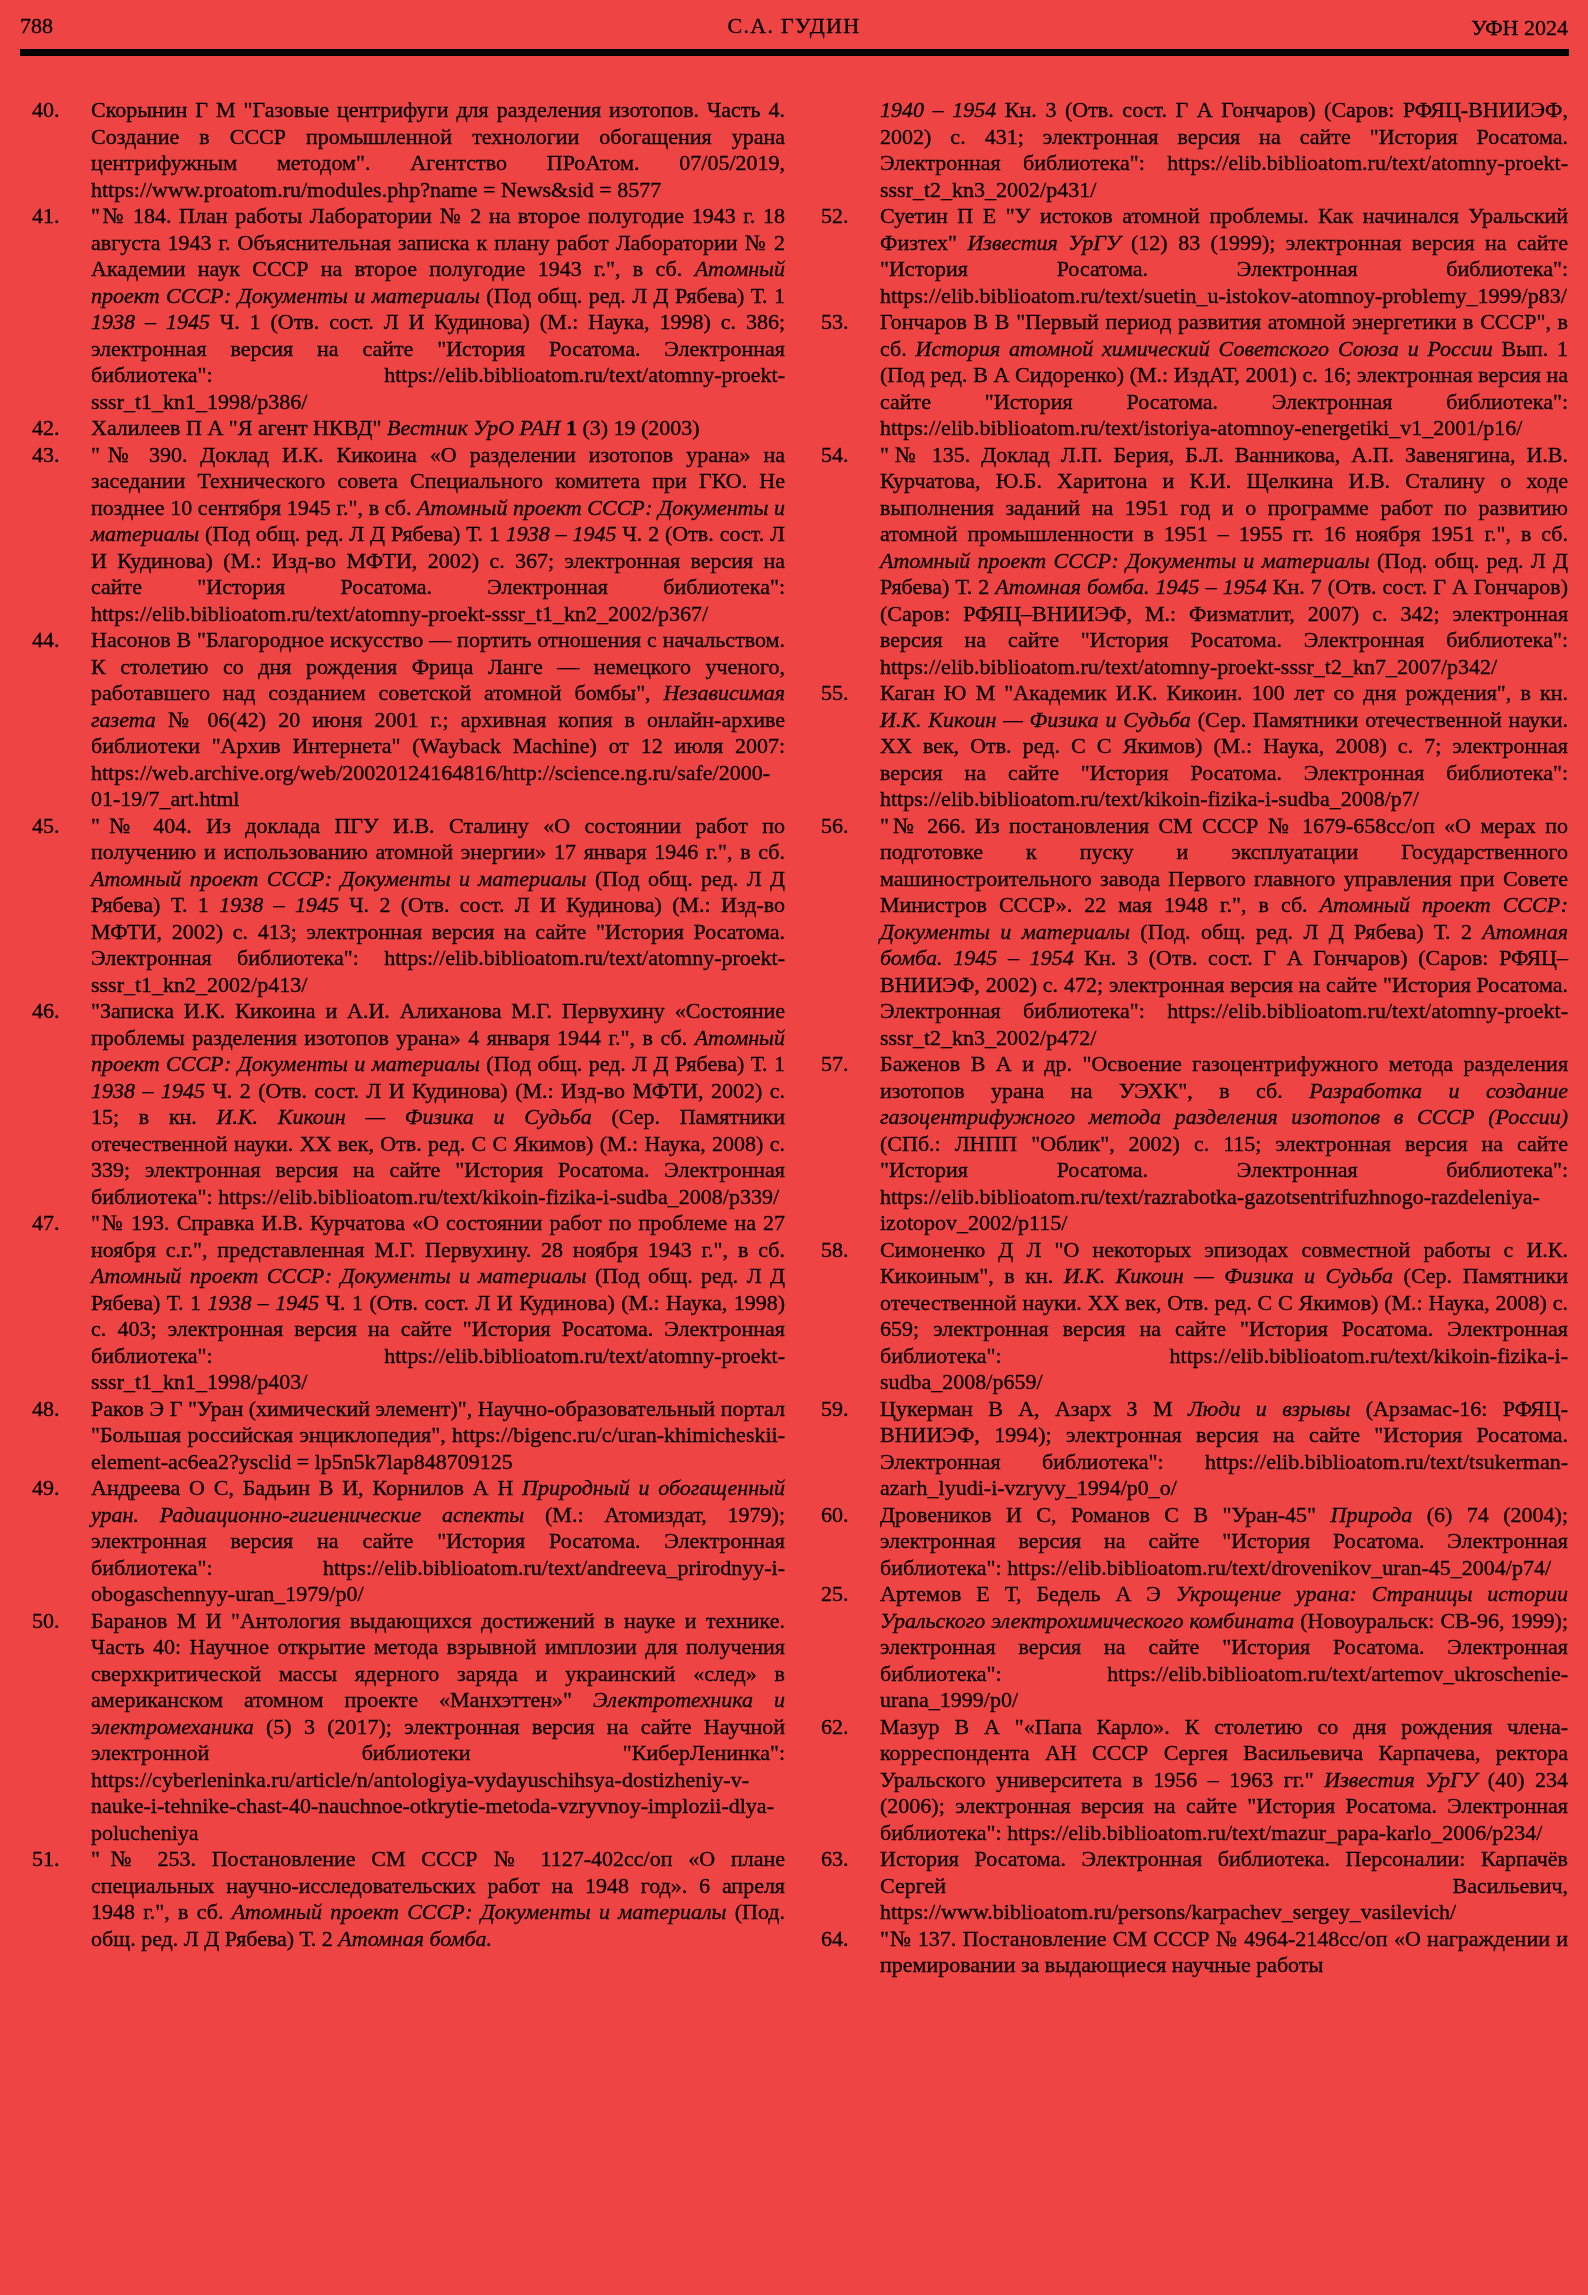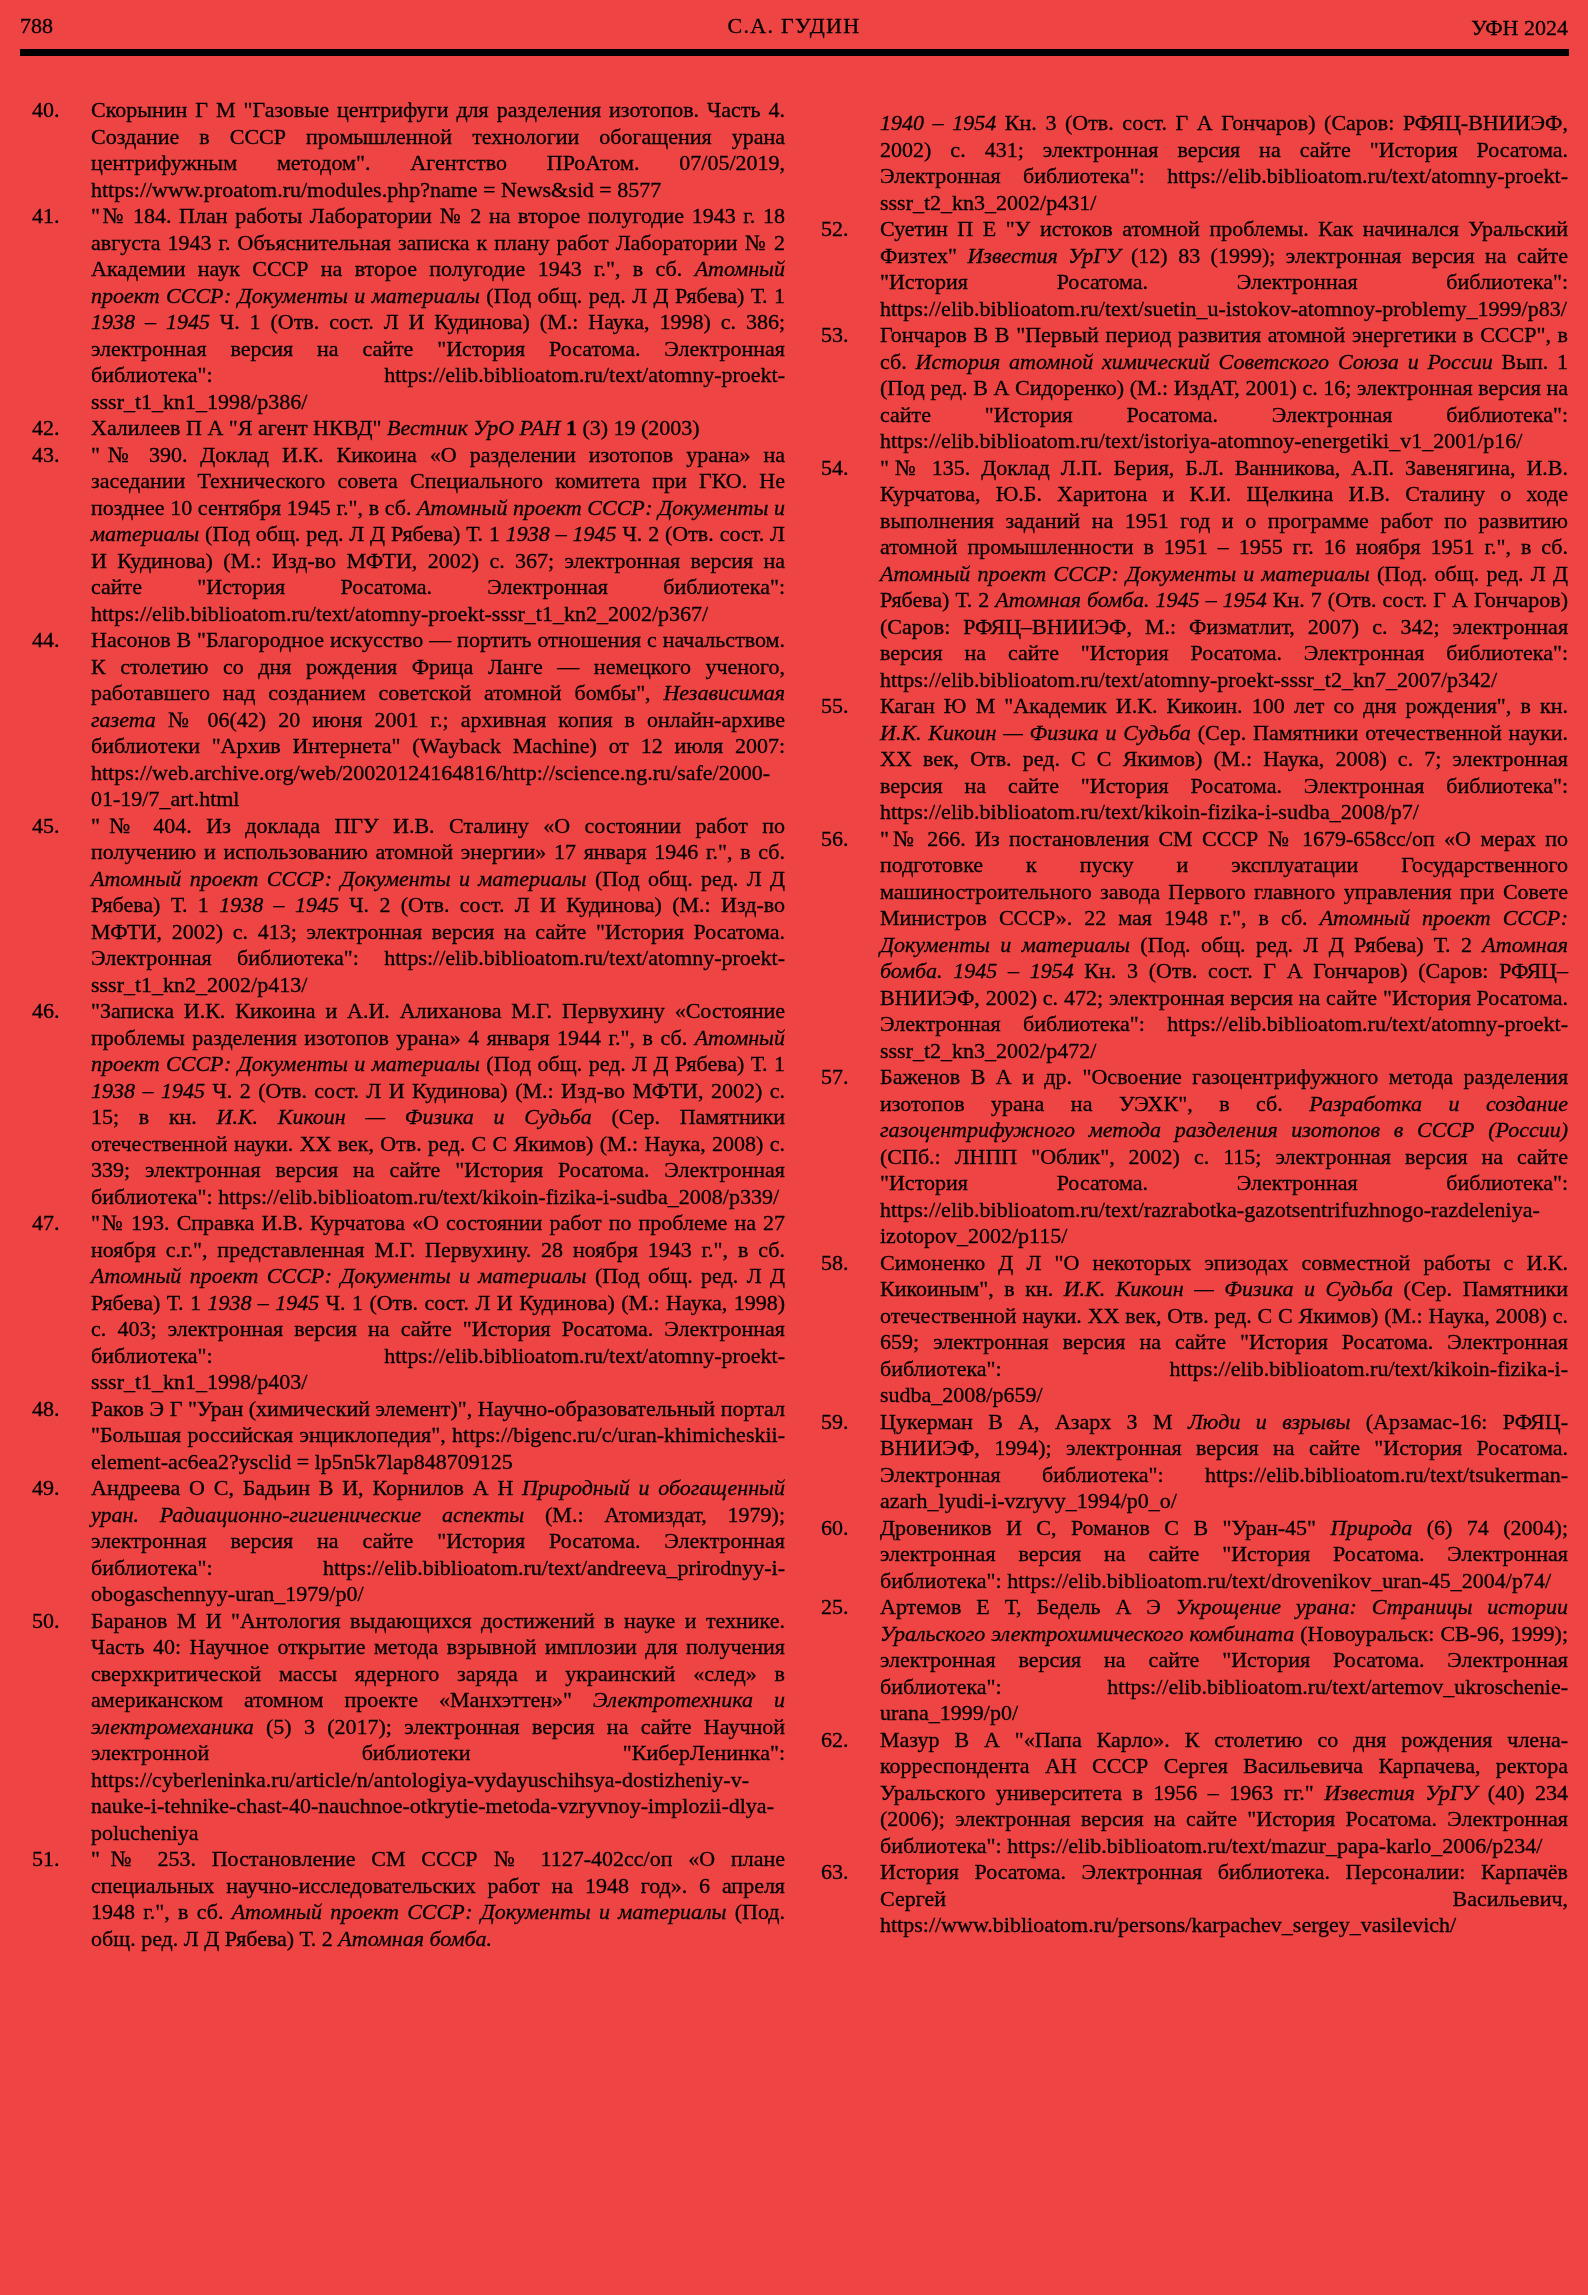--- a/index.html
+++ b/index.html
@@ -33,21 +33,21 @@
     width: 1549px; height: 6.6px;
     background: #000;
   }
   
   .columns {
     position: absolute;
     left: 32px; top: 97px;
     width: 1536px;
     display: flex;
     gap: 36px;
-    align-items: center;
+    align-items: flex-start;
   }
   .col { box-sizing: border-box; }
   .col-left  { width: 753px; }
   .col-right { width: 747px; }
   .ref {
     display: flex;
     align-items: flex-start;
   }
   .ref-num {
     flex: 0 0 59px;
@@ -176,17 +176,21 @@
           <div class="ref-text">Артемов Е Т, Бедель А Э <i>Укрощение урана: Страницы истории Уральского электрохимического комбината</i> (Новоуральск: СВ-96, 1999); электронная версия на сайте "История Росатома. Электронная библиотека": https://elib.biblioatom.ru/text/artemov_ukroschenie-urana_1999/p0/</div>
         </div>
         <div class="ref">
           <span class="ref-num">62.</span>
           <div class="ref-text">Мазур В А "«Папа Карло». К столетию со дня рождения члена-корреспондента АН СССР Сергея Васильевича Карпачева, ректора Уральского университета в 1956 – 1963 гг." <i>Известия УрГУ</i> (40) 234 (2006); электронная версия на сайте "История Росатома. Электронная библиотека": https://elib.biblioatom.ru/text/mazur_papa-karlo_2006/p234/</div>
         </div>
         <div class="ref">
           <span class="ref-num">63.</span>
           <div class="ref-text">История Росатома. Электронная библиотека. Персоналии: Карпачёв Сергей Васильевич, https://www.biblioatom.ru/persons/karpachev_sergey_vasilevich/</div>
         </div>
+        <div class="ref">
+          <span class="ref-num">64.</span>
+          <div class="ref-text">"№ 137. Постановление СМ СССР № 4964-2148сс/оп «О награждении и премировании за выдающиеся научные работы</div>
+        </div>
       </div>
   </div>
 
 </div>
 
 
 </body></html>

